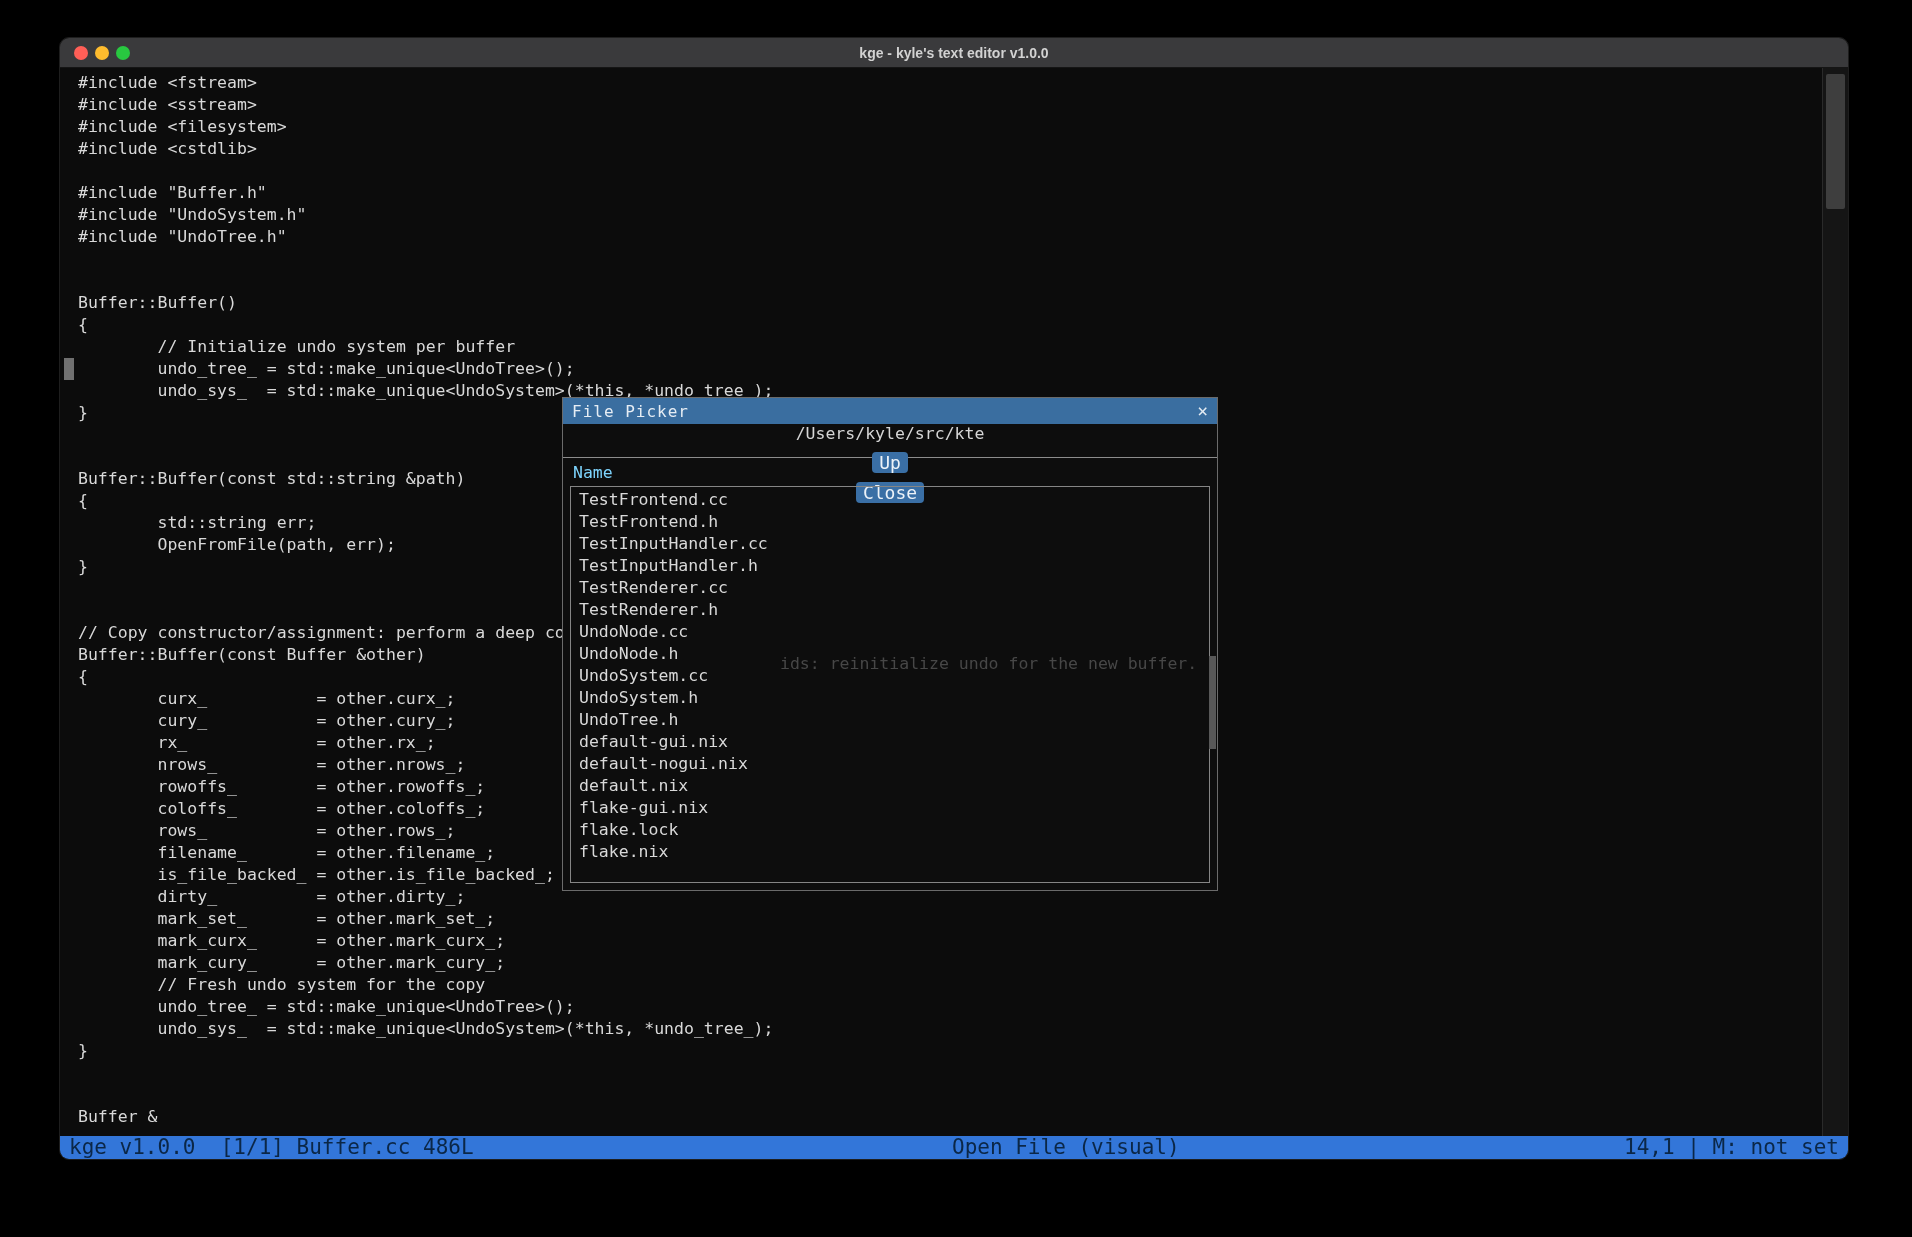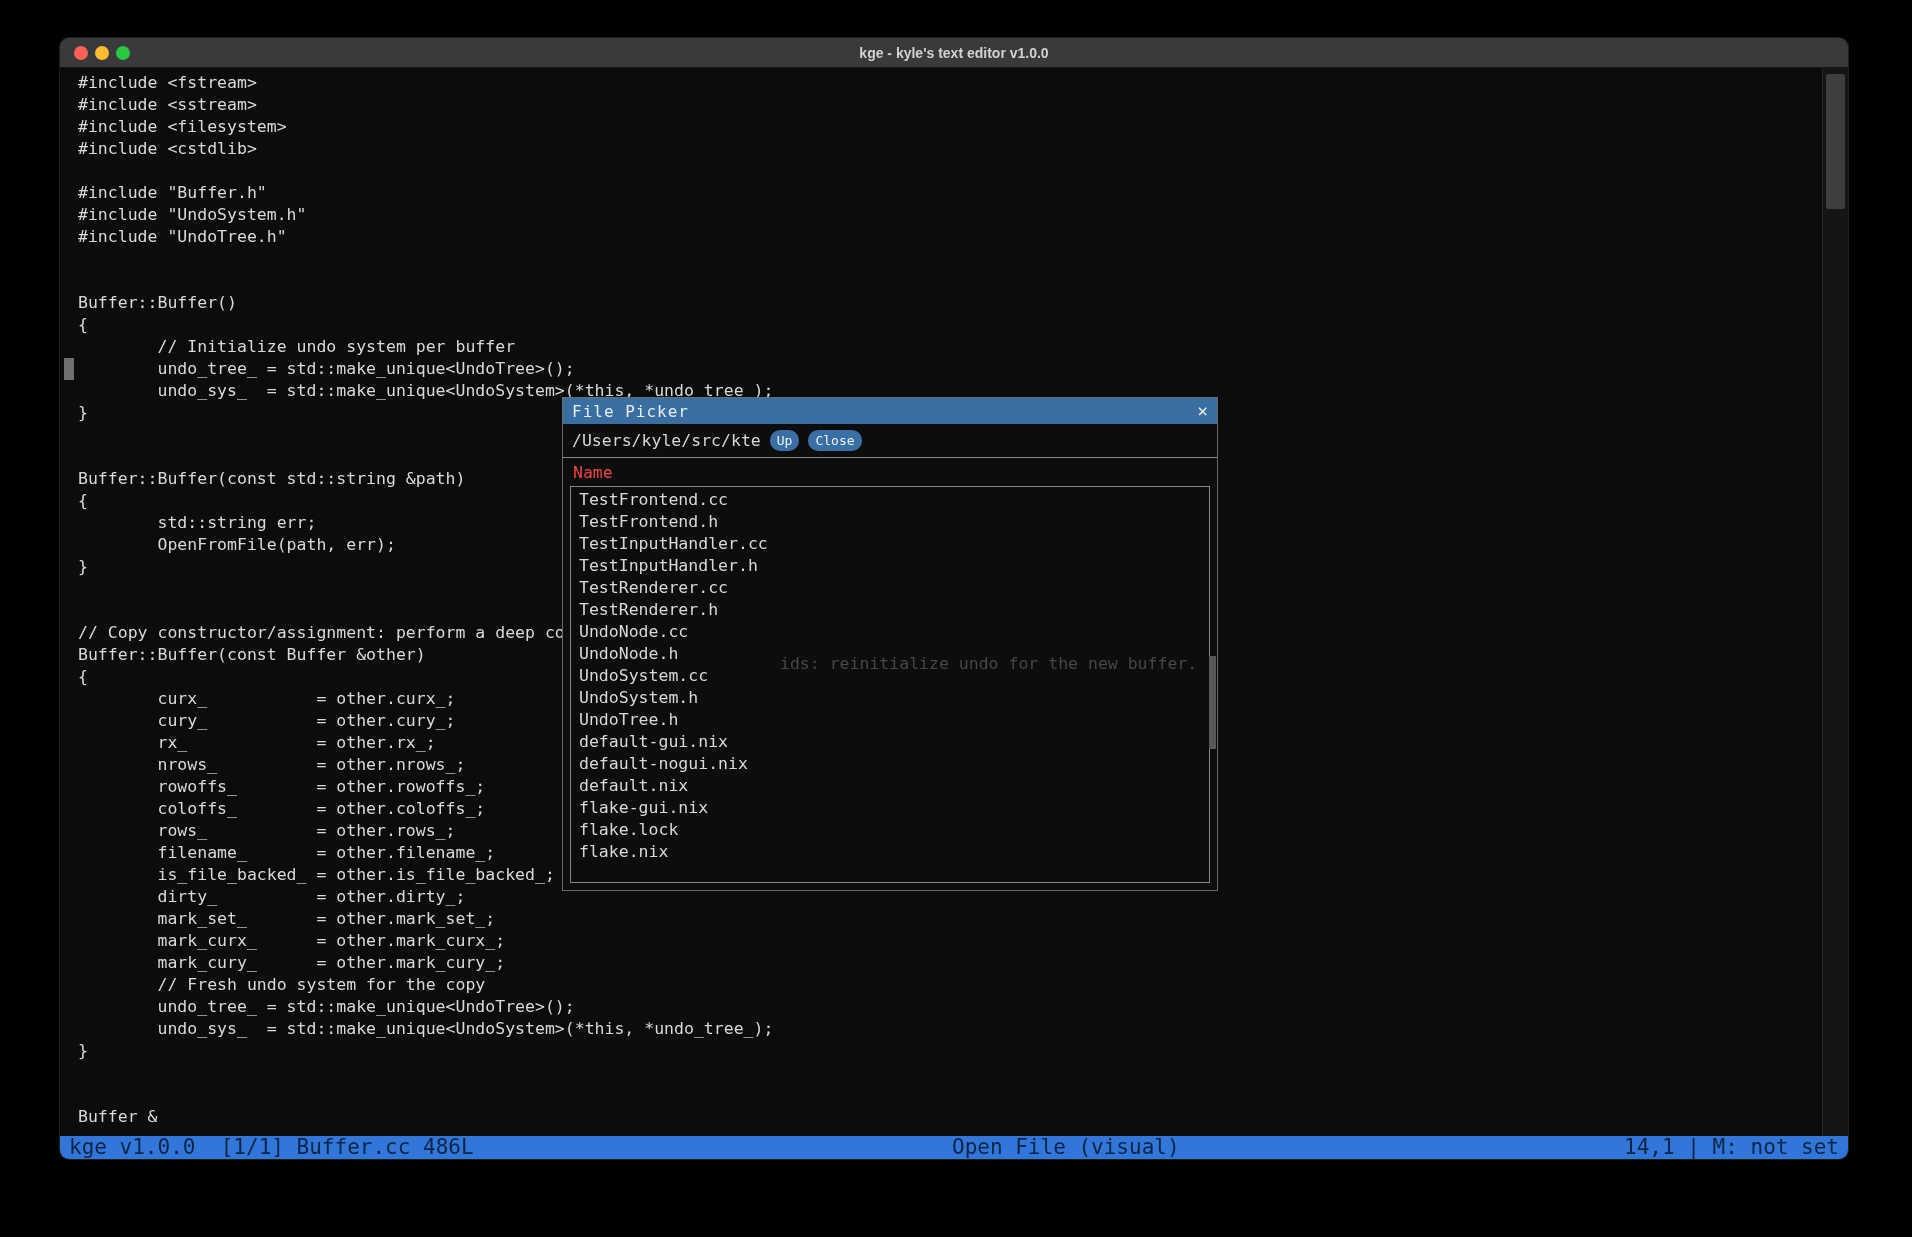--- a/index.html
+++ b/index.html
@@ -37,26 +37,26 @@
 
   
   .dialog { position:absolute; left:502px; top:329px; width:656px; height:494px;
             background:#0d0d0d; border:1px solid #6b6b6b; z-index:5; }
   .dlg-titlebar { height:26px; background:var(--dialog-titlebar-bg,#3a6ea0);
                   display:flex; align-items:center; padding:0 9px;
                   color:#e6edf4; font-size:16px; }
   .dlg-title { flex:1; letter-spacing:1px; }
   .dlg-close { font-size:18px; line-height:18px; color:#e2eaf2; }
   .path-row { height:34px; display:flex; align-items:center; gap:9px; padding:0 9px;
-              border-bottom:1px solid #8c8c8c; font-size:16.5px; color:#d6d6d6; }
+              border-bottom:1px solid #8c8c8c; font-size:16.5px; color:#d6d6d6;flex-direction:column; }
   .btn { background:var(--button-bg,#3a6fa5); color:#ecf2f8; border:none;
-         font-family:"DejaVu Sans Mono", monospace; font-size:13px; line-height:21px;
-         padding:0 7px; border-radius:10px; }
+         font-family:"DejaVu Sans Mono", monospace; font-size:18px; line-height:21px;
+         padding:0 7px; border-radius:4px; }
   .name-row { height:28px; display:flex; align-items:center; padding:0 10px;
-              font-size:16.5px; color:#ef4444; }
+              font-size:16.5px; color:#7dd3fc; }
   .list { position:absolute; left:7px; right:7px; top:88px; bottom:7px;
           border:1px solid #858585; overflow:hidden; padding-top:2px;
           font-size:16.5px; }
   .file-row { height:22px; line-height:22px; padding-left:8px; color:#d9d9d9;
               white-space:pre; }
   .ghost { position:absolute; left:209px; top:166px; height:22px; line-height:22px;
            color:var(--ghost-text-color,#474747); white-space:pre; }
   .list-thumb { position:absolute; right:1px; width:7px; top:258px; height:93px;
                 background:#585858; }
 

